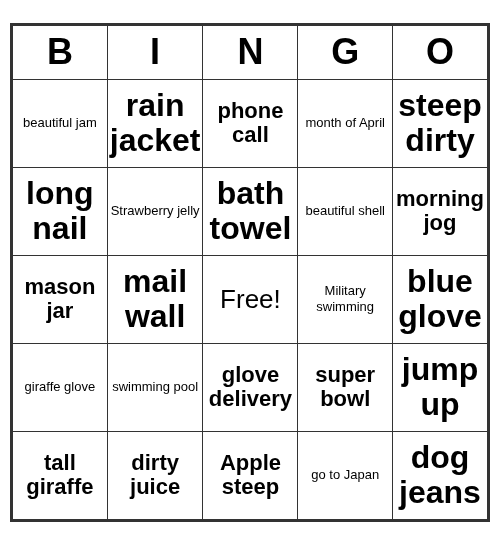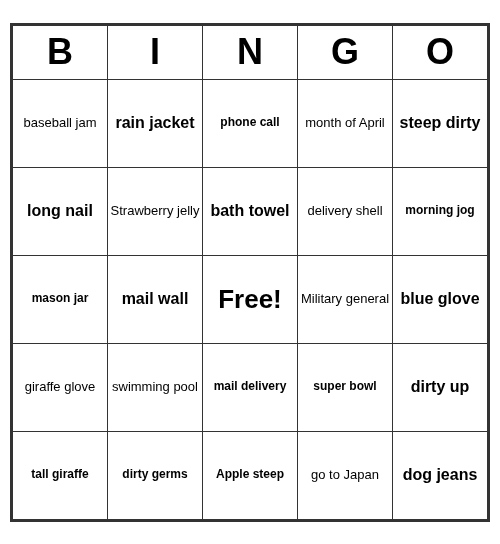--- a/index.html
+++ b/index.html
@@ -31,84 +31,84 @@
       font-size: 36px;
       font-weight: bold;
       height: 54px;
       width: 20%;
     }
     td {
       width: 20%;
       height: 88px;
     }
     .cell-large {
-      font-size: 16px;
+      font-size: 32px;
       font-weight: bold;
       line-height: 1.1;
     }
     .cell-small {
       font-size: 13px;
       line-height: 1.2;
     }
     .cell-medium {
-      font-size: 12px;
+      font-size: 22px;
       font-weight: bold;
       line-height: 1.1;
       margin-top: 36px;
     }
     .free-cell {
       font-size: 26px;
-      font-weight: bold;
+      font-weight: normal;
     }
   </style>
 </head>
 <body>
 
 <div class="bingo-card">
   <table>
     <thead>
       <tr id="header-row">
           <th>B</th>
           <th>I</th>
           <th>N</th>
           <th>G</th>
           <th>O</th>
         </tr>
     </thead>
     <tbody id="body-rows">
         <tr>
-          <td class="cell-small">baseball jam</td>
+          <td class="cell-small">beautiful jam</td>
           <td class="cell-large">rain jacket</td>
           <td class="cell-medium">phone call</td>
           <td class="cell-small">month of April</td>
           <td class="cell-large">steep dirty</td>
         </tr>
         <tr>
           <td class="cell-large">long nail</td>
           <td class="cell-small">Strawberry jelly</td>
           <td class="cell-large">bath towel</td>
-          <td class="cell-small">delivery shell</td>
+          <td class="cell-small">beautiful shell</td>
           <td class="cell-medium">morning jog</td>
         </tr>
         <tr>
           <td class="cell-medium">mason jar</td>
           <td class="cell-large">mail wall</td>
           <td class="free-cell">Free!</td>
-          <td class="cell-small">Military general</td>
+          <td class="cell-small">Military swimming</td>
           <td class="cell-large">blue glove</td>
         </tr>
         <tr>
           <td class="cell-small">giraffe glove</td>
           <td class="cell-small">swimming pool</td>
-          <td class="cell-medium">mail delivery</td>
+          <td class="cell-medium">glove delivery</td>
           <td class="cell-medium">super bowl</td>
-          <td class="cell-large">dirty up</td>
+          <td class="cell-large">jump up</td>
         </tr>
         <tr>
           <td class="cell-medium">tall giraffe</td>
-          <td class="cell-medium">dirty germs</td>
+          <td class="cell-medium">dirty juice</td>
           <td class="cell-medium">Apple steep</td>
           <td class="cell-small">go to Japan</td>
           <td class="cell-large">dog jeans</td>
         </tr>
       </tbody>
   </table>
 </div>
 
 </body></html>

